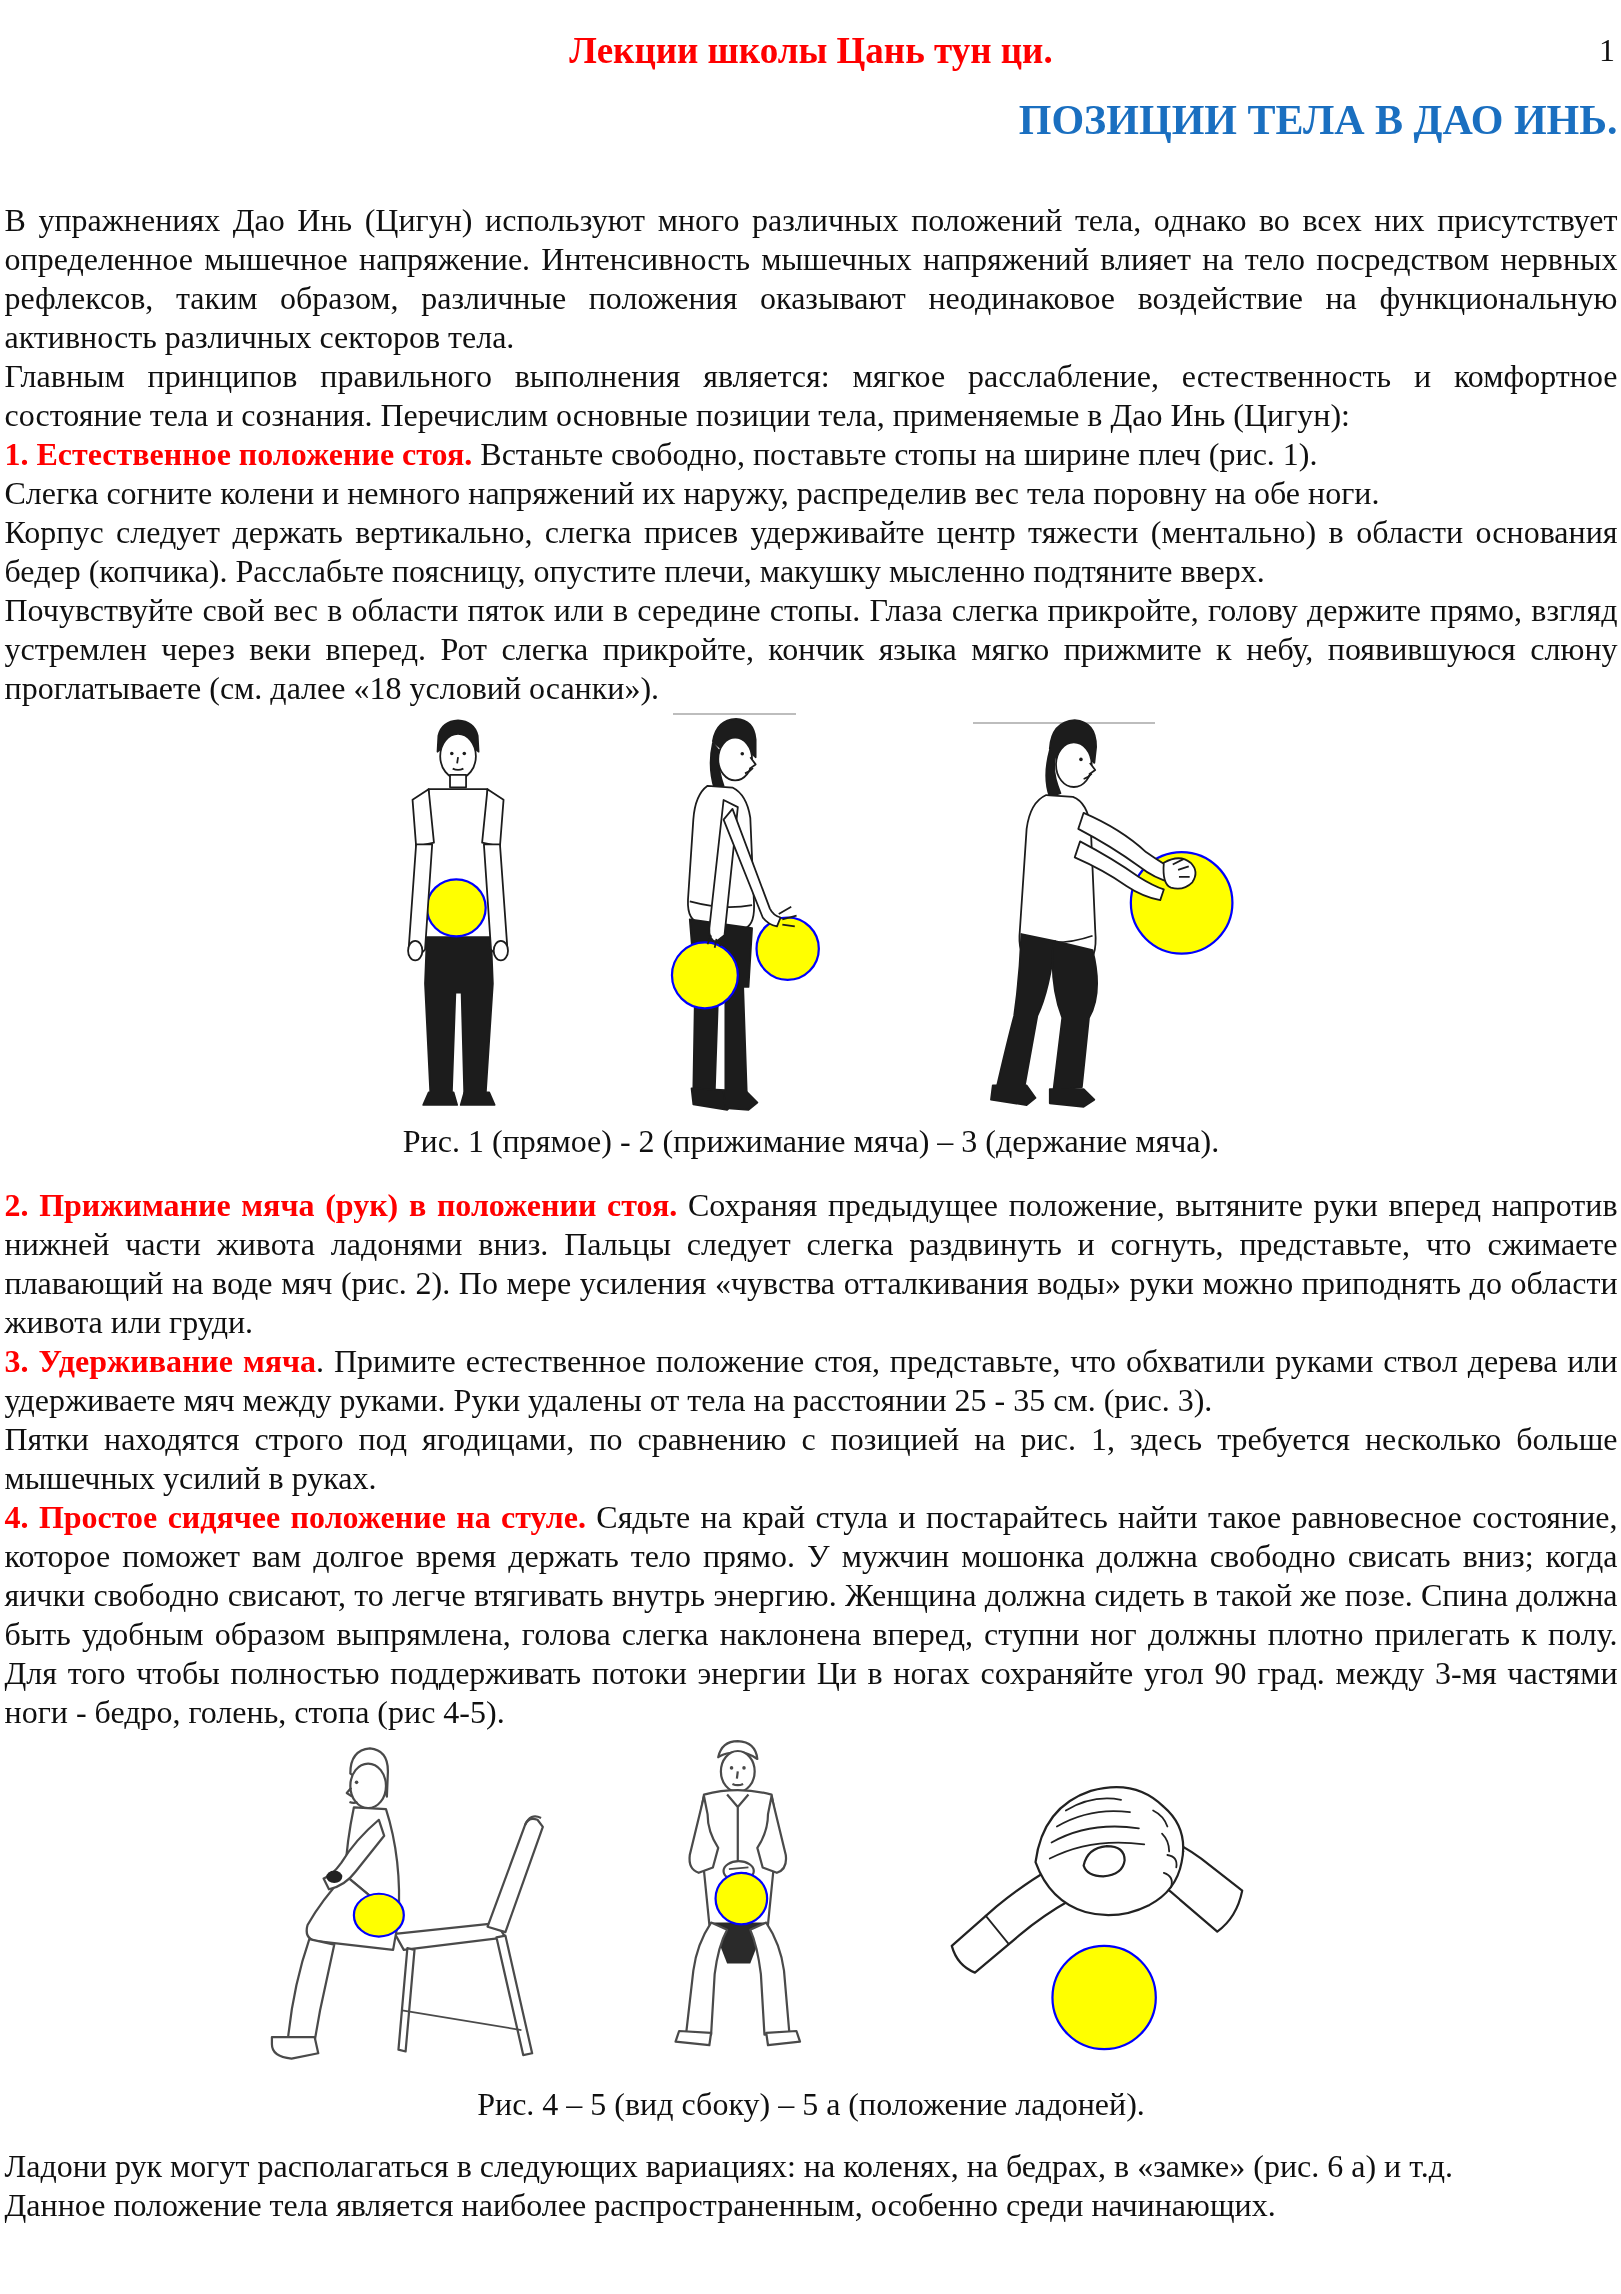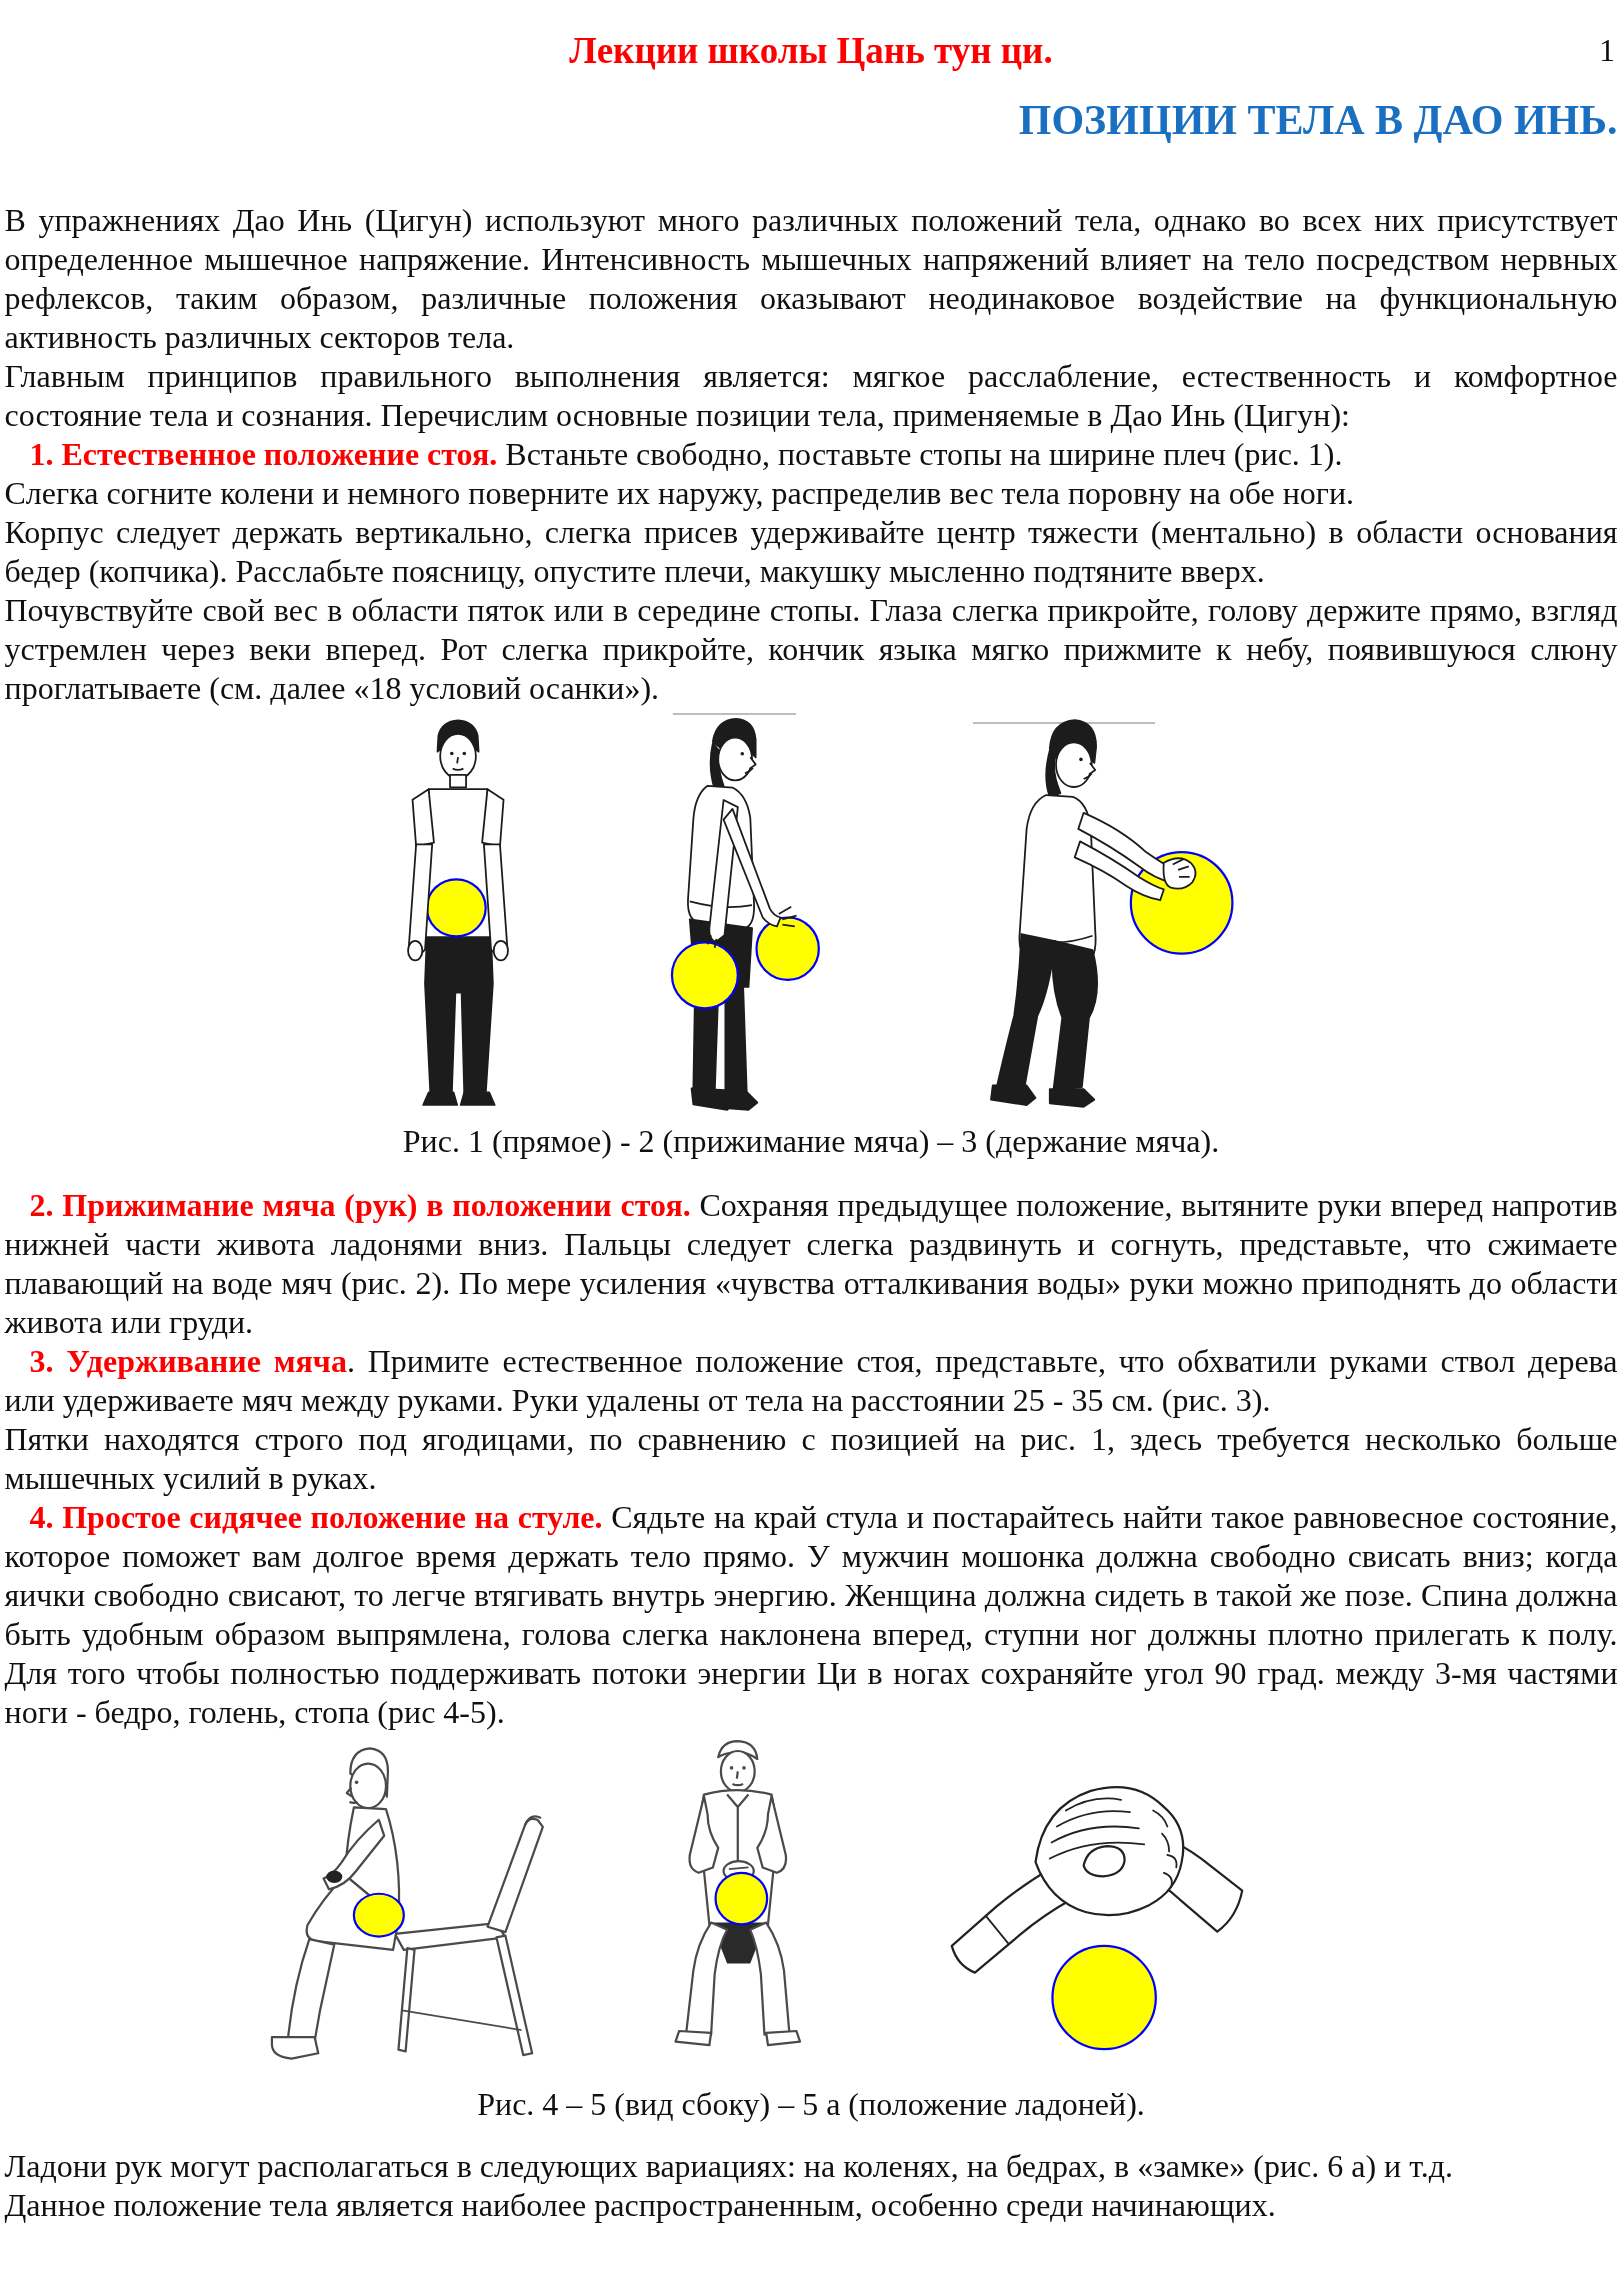--- a/index.html
+++ b/index.html
@@ -6,21 +6,21 @@
   body{
     width:1622px;height:2295px;background:#ffffff;overflow:hidden;position:relative;
     font-family:"Liberation Serif","DejaVu Serif",serif;color:#101010;
   }
   .page{padding:0 4.5px;position:relative;width:1613px;}
   .page-number{position:absolute;top:1.8px;right:7.1px;font-size:32px;line-height:36px;color:#101010;}
   .title-red{margin:30px 0 0 0;text-align:center;font-weight:bold;font-size:37px;line-height:1.15;color:var(--red,#ff0000);}
   .title-blue{margin:23px 0 0 0;text-align:right;font-weight:bold;font-size:42px;line-height:1.15;color:var(--blue,#1a6fc0);}
   p.body{margin:0;font-size:32px;line-height:39px;text-align:justify;text-align-last:left;}
   p.first{margin-top:57px;}
-  .rh{color:var(--red,#ff0000);font-weight:bold;margin-left:25px;}
+  .rh{color:var(--red,#ff0000);font-weight:bold;}
   .figure-row{position:relative;width:1613px;}
   .row1{height:405px;margin-top:3.6px;}
   .row2{height:343px;margin-top:5.3px;}
   .caption{margin:5.3px 0 0 0;font-size:32px;line-height:39px;text-align:center;}
   .caption-1{margin-bottom:25px;}
   .caption-2{margin-bottom:23px;}
   .sketch{position:absolute;}
   .artifact-line{position:absolute;height:1.8px;background:var(--artifact,#bdbdbd);}
 </style>
 </head>
@@ -30,21 +30,21 @@
 
   <div class="page-number">1</div>
 
   <div class="title-red">Лекции школы Цань тун ци.</div>
   <div class="title-blue">ПОЗИЦИИ ТЕЛА В ДАО ИНЬ.</div>
 
   <p class="body first">В упражнениях Дао Инь (Цигун) используют много различных положений тела, однако во всех них присутствует определенное мышечное напряжение. Интенсивность мышечных напряжений влияет на тело посредством нервных рефлексов, таким образом, различные положения оказывают неодинаковое воздействие на функциональную активность различных секторов тела.</p>
   <p class="body">Главным принципов правильного выполнения является: мягкое расслабление, естественность и комфортное состояние тела и сознания. Перечислим основные позиции тела, применяемые в Дао Инь (Цигун):</p>
 
   <p class="body"><span class="rh">1. Естественное положение стоя.</span><span> Встаньте свободно, поставьте стопы на ширине плеч (рис. 1).</span></p>
-  <p class="body">Слегка согните колени и немного поверните их наружу, распределив вес тела поровну на обе ноги.</p>
+  <p class="body">Слегка согните колени и немного напряжений их наружу, распределив вес тела поровну на обе ноги.</p>
   <p class="body">Корпус следует держать вертикально, слегка присев удерживайте центр тяжести (ментально) в области основания бедер (копчика). Расслабьте поясницу, опустите плечи, макушку мысленно подтяните вверх.</p>
   <p class="body">Почувствуйте свой вес в области пяток или в середине стопы. Глаза слегка прикройте, голову держите прямо, взгляд устремлен через веки вперед. Рот слегка прикройте, кончик языка мягко прижмите к небу, появившуюся слюну проглатываете (см. далее «18 условий осанки»).</p>
 
   <div class="figure-row row1">
     <div class="artifact-line" style="left:668px;top:1.8px;width:123px;"></div>
     <div class="artifact-line" style="left:968px;top:10.7px;width:182px;"></div>
 
     <svg class="sketch" style="left:386px;top:4.5px;" width="143" height="397" viewBox="0 0 160 445">
       <g style="stroke:var(--ink-dark,#1c1c1c);stroke-width:2;fill:none;stroke-linejoin:round">
         <path style="fill:var(--ink-dark,#1c1c1c)" d="M53 22 Q57 6 75 5 Q93 6 97 22 L98 40 Q88 30 75 31 Q62 30 52 40 Z"></path>

